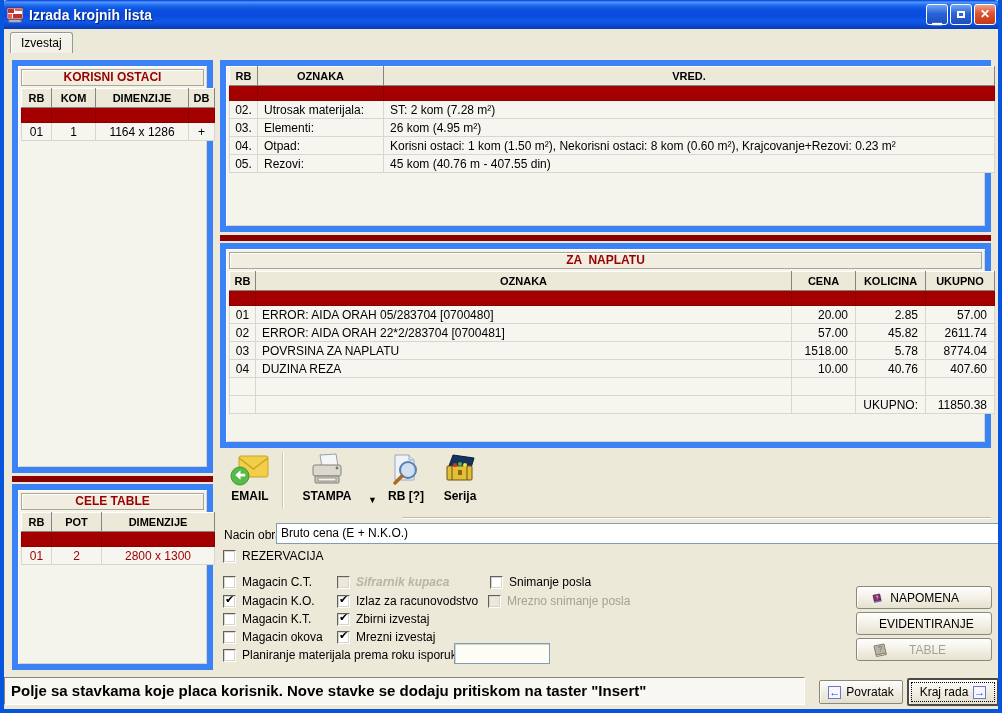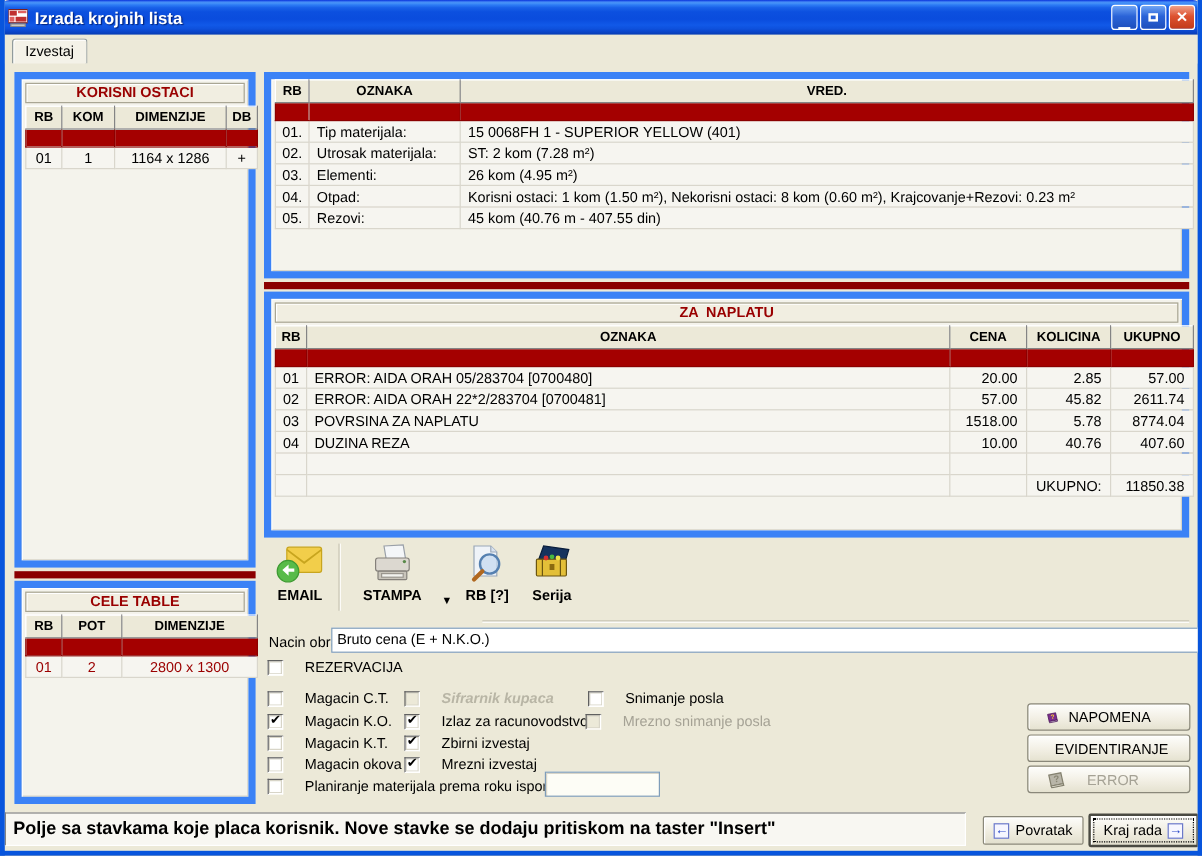--- a/index.html
+++ b/index.html
@@ -74,21 +74,21 @@
   .combo{
     position:absolute; height:21px; background:#fff; border:1px solid #7F9DB9;
     font-size:12px; line-height:19px; padding-left:4px; color:#000;
   }
   .combo-btn{
     position:absolute; right:1px; top:1px; width:17px; height:17px;
     background:linear-gradient(180deg,#FEFEFB,#E8E5D5); border:1px solid #ACA899;
     text-align:center; font-size:8px; line-height:16px; color:#000;
   }
   
-  .cbrow{ position:absolute; display:flex; align-items:center; gap:18px; height:14px; }
+  .cbrow{ position:absolute; display:flex; align-items:center; gap:6px; height:14px; }
   .cb{
     width:13px; height:13px; background:#fff; border:1px solid #707070;
     border-top-color:#606060; border-left-color:#606060; border-bottom-color:#fff; border-right-color:#fff;
     box-shadow:0 0 0 1px #D8D5C8 inset; position:relative; flex:none;
   }
   .cb[data-checked="true"]::after{
     content:"\2714"; position:absolute; left:1px; top:-3px; font-size:11px; color:#000;
   }
   .cb.disabled{ background:#ECE9D8; }
   .cb-label{ font-size:12px; color:#000; white-space:nowrap; }
@@ -229,25 +229,20 @@
           <tr>
         <th>RB</th>
         <th>OZNAKA</th>
         <th>VRED.</th>
       </tr>
       <tr class="maroon">
             <td></td>
             <td></td>
             <td></td>
           </tr>
-      <tr style="height:16px">
-        <td class="c">01.</td>
-        <td class="l">Tip materijala:</td>
-        <td class="l">15 0068FH 1 - SUPERIOR YELLOW  (401)</td>
-      </tr>
       <tr style="height:16px">
         <td class="c">02.</td>
         <td class="l">Utrosak materijala:</td>
         <td class="l">ST:  2 kom  (7.28 m²)</td>
       </tr>
       <tr style="height:16px">
         <td class="c">03.</td>
         <td class="l">Elementi:</td>
         <td class="l">26 kom  (4.95 m²)</td>
       </tr>
@@ -460,21 +455,21 @@
       <text x="7" y="9" font-size="8" font-weight="bold" fill="#F2CE30" transform="rotate(-8 8 7)">?</text>
     </svg>
     <span class="blabel">EVIDENTIRANJE</span>
   </div>
   <div class="act-btn disabled" style="top:638px;">
     <svg class="bicon" width="17" height="14" viewBox="0 0 17 14">
       <path d="M3 3 L13 1 L15 10 L5 12 Z" fill="#B8B5A8" stroke="#84816F"></path>
       <path d="M5 12 L15 10 L15.5 11.5 L5.5 13.5 Z" fill="#E8E5D8" stroke="#84816F"></path>
       <text x="7" y="9" font-size="8" font-weight="bold" fill="#8A8775" transform="rotate(-8 8 7)">?</text>
     </svg>
-    <span class="blabel">ERROR</span>
+    <span class="blabel">TABLE</span>
   </div>
 
   <div class="status-field">Polje sa stavkama koje placa korisnik. Nove stavke se dodaju pritiskom na taster "Insert"</div>
   <div class="nav-btn" style="left:815px; top:680px; width:84px; height:24px;">
     <span class="arrow-box">←</span>
     <span>Povratak</span>
   </div>
   <div class="nav-btn default" style="left:903px; top:678px; width:92px; height:28px;">
     <span>Kraj rada</span>
     <span class="arrow-box">→</span>

